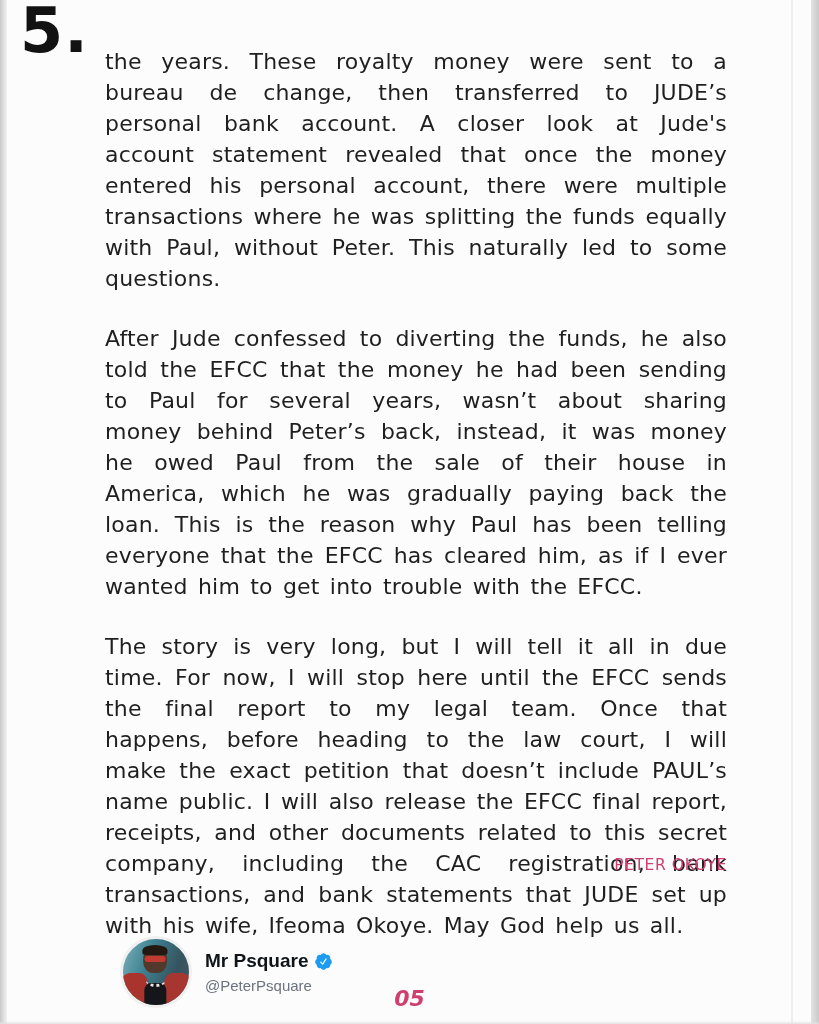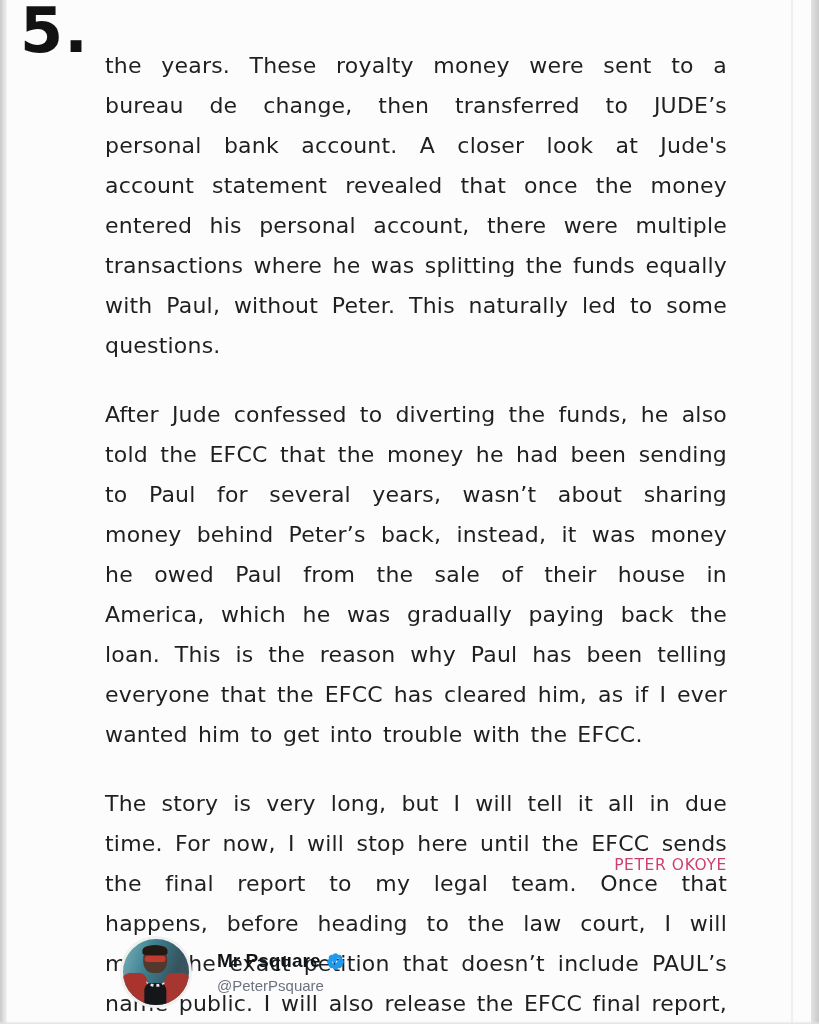--- a/index.html
+++ b/index.html
@@ -35,34 +35,34 @@
     position: absolute; left: 20px; top: -6px;
     font-size: 62px; font-weight: 600; color: #121212;
     letter-spacing: 1px;
   }
   .statement {
     position: absolute; left: 105px; top: 46px; width: 622px;
     color: #1f1f1f;
   }
   .statement p {
     margin: 0 0 29px 0;
-    font-size: 22px; line-height: 40px;
+    font-size: 22px; line-height: 31px;
     text-align: justify;
     letter-spacing: 0.2px;
     word-spacing: 3px;
   }
   .signature {
     position: absolute; top: 856px; right: 92px;
     font-size: 15.5px; font-weight: 400;
     letter-spacing: 0.6px;
     color: #cf3f6e;
   }
   .profile-card {
     position: absolute; left: 120px; top: 936px;
-    display: flex; align-items: center; gap: 25px;
+    display: flex; align-items: center; gap: 13px;
     font-family: "Liberation Sans", sans-serif;
   }
   .avatar {
     position: relative;
     width: 66px; height: 66px;
     border-radius: 50%;
     border: 3px solid #f0f0f0;
     background: linear-gradient(110deg, #7fb2ba 0%, #3e8293 35%, #35545f 72%, #49565f 100%);
     overflow: hidden;
     flex: 0 0 auto;
@@ -156,14 +156,15 @@
         <span class="verified-badge">
           <svg viewBox="0 0 24 24" width="19" height="19" fill="#1d9bf0" aria-hidden="true">
             <path d="M22.5 12.5c0-1.58-.875-2.95-2.148-3.6.154-.435.238-.905.238-1.4 0-2.21-1.71-3.998-3.818-3.998-.47 0-.92.084-1.336.25C14.818 2.415 13.51 1.5 12 1.5s-2.816.917-3.437 2.25c-.415-.165-.866-.25-1.336-.25-2.11 0-3.818 1.79-3.818 4 0 .494.083.964.237 1.4-1.272.65-2.147 2.018-2.147 3.6 0 1.495.782 2.798 1.942 3.486-.02.17-.032.34-.032.514 0 2.21 1.708 4 3.818 4 .47 0 .92-.086 1.335-.25.62 1.334 1.926 2.25 3.437 2.25 1.512 0 2.818-.916 3.437-2.25.415.163.865.248 1.336.248 2.11 0 3.818-1.79 3.818-4 0-.174-.012-.344-.033-.513 1.158-.687 1.943-1.99 1.943-3.484zm-6.616-3.334l-4.334 6.5c-.145.217-.382.334-.625.334-.143 0-.288-.04-.416-.126l-.115-.094-2.415-2.415c-.293-.293-.293-.768 0-1.06s.768-.294 1.06 0l1.77 1.767 3.825-5.74c.23-.345.696-.436 1.04-.207.346.23.44.696.21 1.04z"></path>
           </svg>
         </span>
       </div>
       <span class="handle">@PeterPsquare</span>
     </div>
   </div>
 
+  <div class="footer-number">05</div>
 
 </div>
 
 </body></html>

